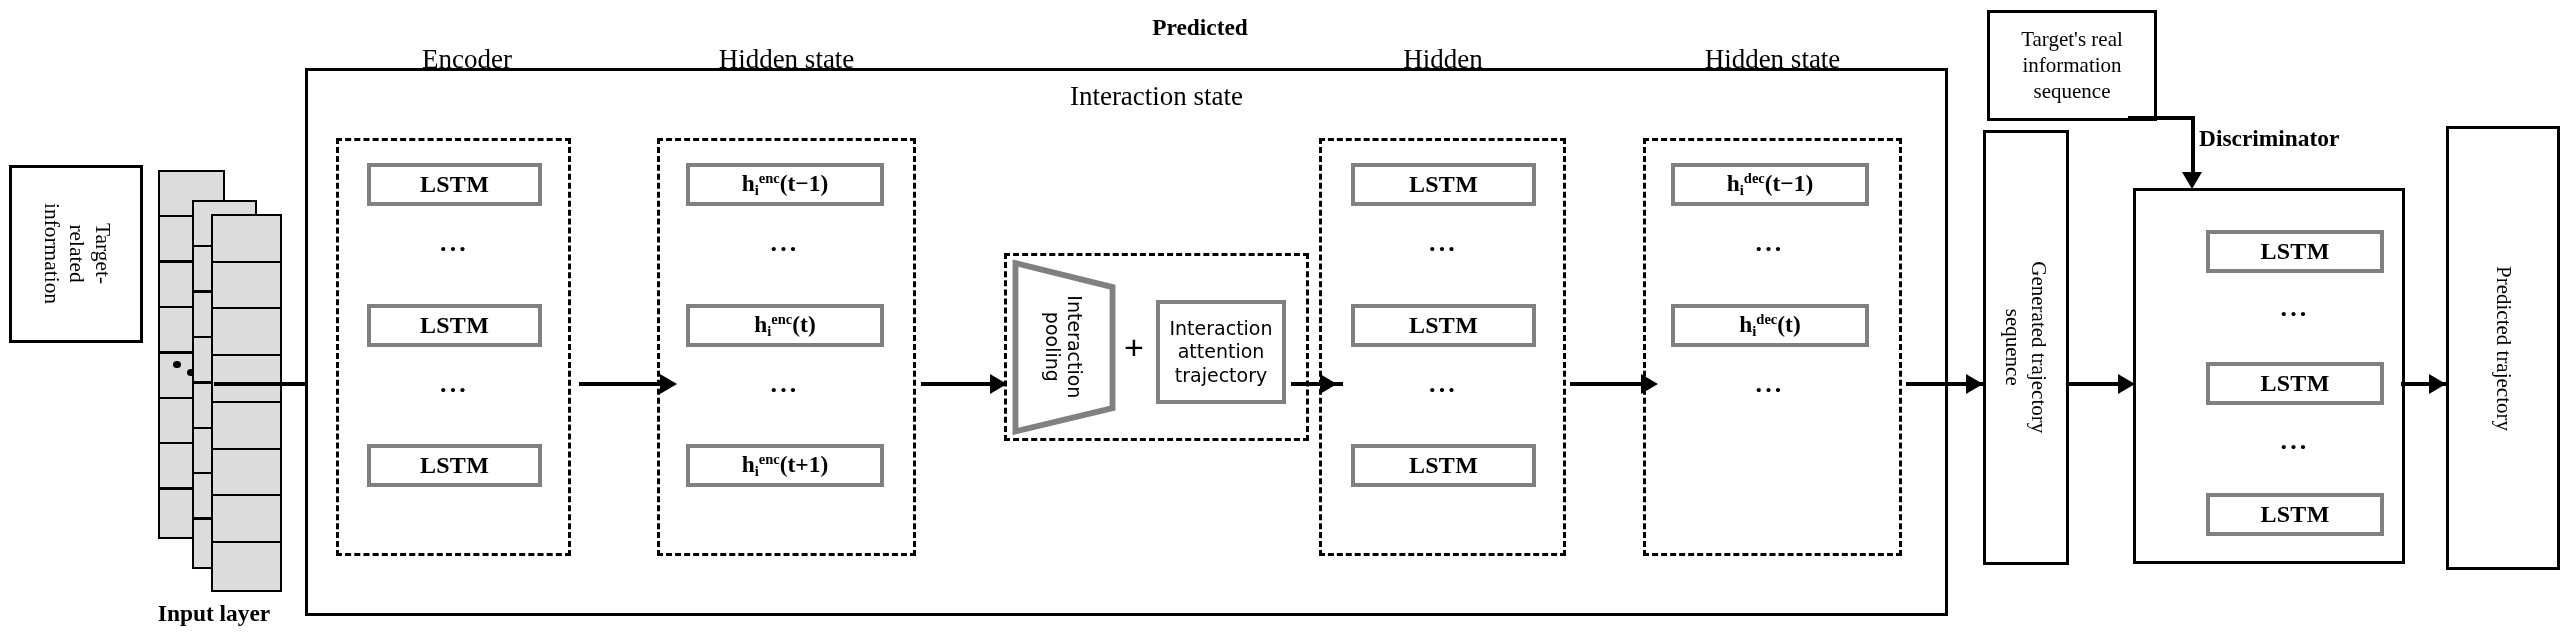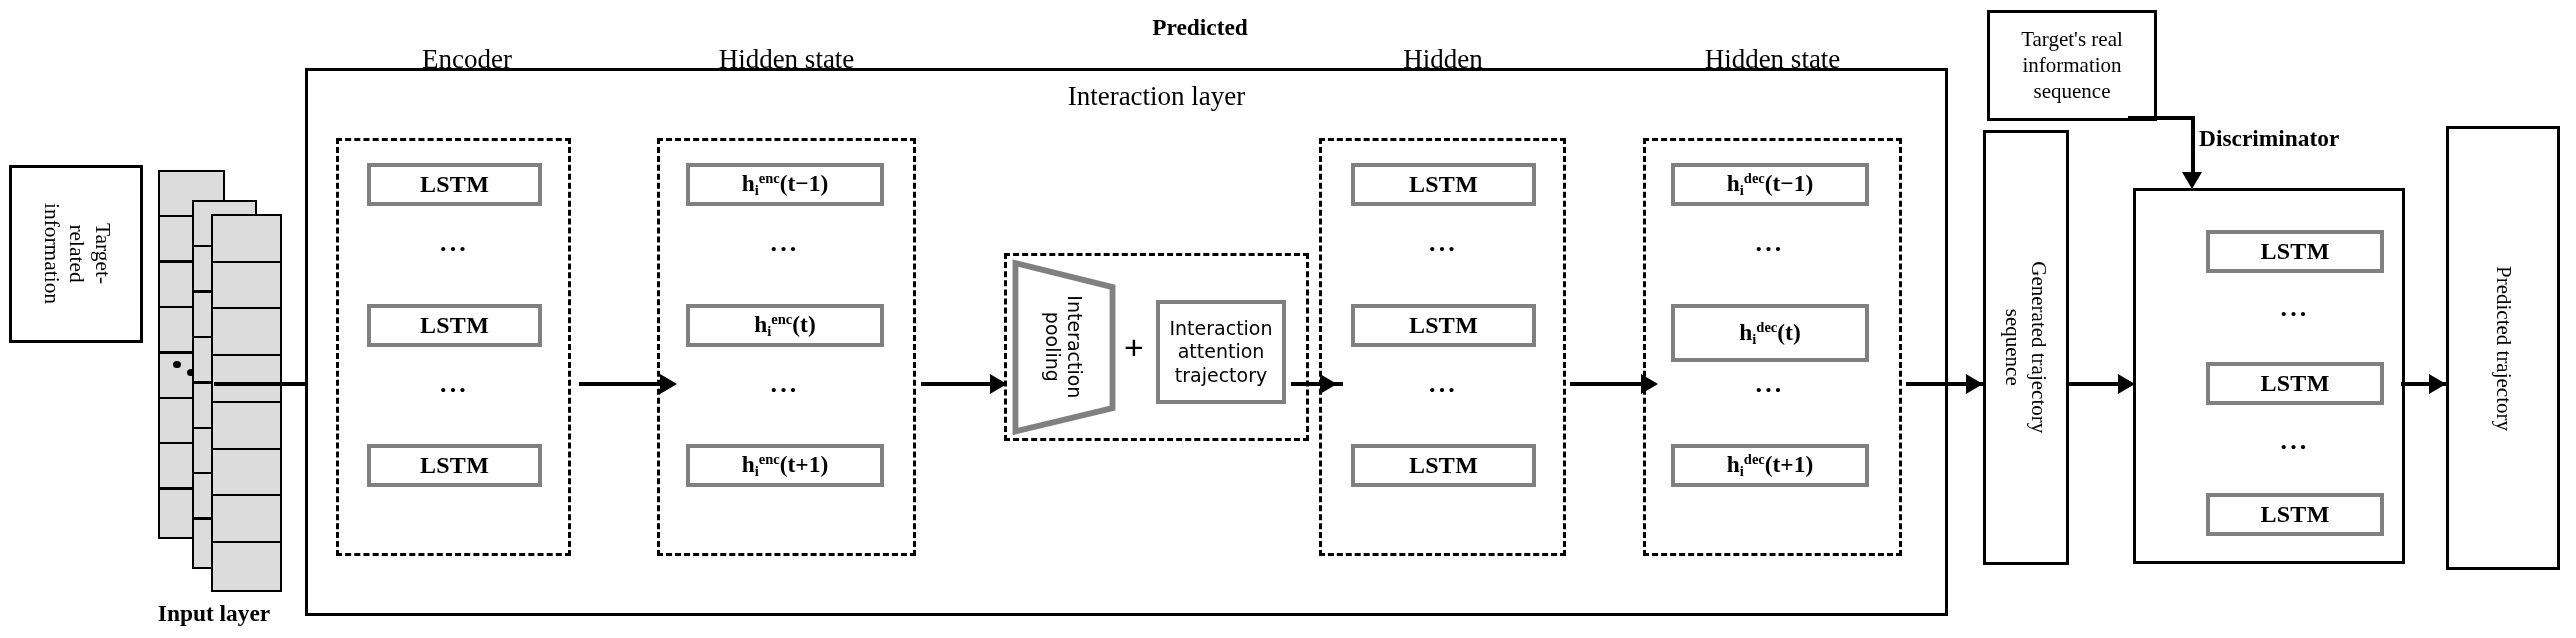--- a/index.html
+++ b/index.html
@@ -211,21 +211,21 @@
     <span class="hstate-text">h<sub>i</sub><sup>enc</sup>(t)</span>
   </div>
   <div class="abs dots" style="left:686px; top:371px; width:198px;">...</div>
   <div class="abs gray-box" style="left:686px; top:444px; width:198px; height:43px;">
     <span class="hstate-text">h<sub>i</sub><sup>enc</sup>(t+1)</span>
   </div>
 
   <div class="arrow-h" style="left:921px; top:382px; width:71px;"></div>
   <div class="arrow-head-r" style="left:990px; top:374px;"></div>
 
-  <div class="abs label" style="left:999px; top:81px; width:315px;">Interaction layer</div>
+  <div class="abs label" style="left:999px; top:81px; width:315px;">Interaction state</div>
   <div class="abs dashed-box" style="left:1004px; top:253px; width:305px; height:188px;"></div>
 
   <svg class="abs" style="left:1009px; top:258px; width:110px; height:178px;" viewBox="0 0 170 275" preserveAspectRatio="none">
     <polygon points="10,8 160,45 160,232 10,268" fill="#ffffff" stroke="#808080" stroke-width="9"></polygon>
   </svg>
   <div class="abs" style="left:1012px; top:259px; width:104px; height:175px;">
     <div class="rot-wrap">
       <div class="rot-text sans" style="font-size:19px; line-height:1.15;">
         <div>Interaction</div>
         <div>pooling</div>
@@ -254,27 +254,24 @@
 
   <div class="arrow-h" style="left:1570px; top:382px; width:75px;"></div>
   <div class="arrow-head-r" style="left:1641px; top:374px;"></div>
 
   <div class="abs label" style="left:1643px; top:44px; width:259px;">Hidden state</div>
   <div class="abs dashed-box" style="left:1643px; top:138px; width:259px; height:418px;"></div>
   <div class="abs gray-box" style="left:1671px; top:163px; width:198px; height:43px;">
     <span class="hstate-text">h<sub>i</sub><sup>dec</sup>(t−1)</span>
   </div>
   <div class="abs dots" style="left:1671px; top:230px; width:198px;">...</div>
-  <div class="abs gray-box" style="left:1671px; top:304px; width:198px; height:58px;">
+  <div class="abs gray-box" style="left:1671px; top:304px; width:198px; height:43px;">
     <span class="hstate-text">h<sub>i</sub><sup>dec</sup>(t)</span>
   </div>
   <div class="abs dots" style="left:1671px; top:371px; width:198px;">...</div>
-  <div class="abs gray-box" style="left:1671px; top:444px; width:198px; height:43px;">
-    <span class="hstate-text">h<sub>i</sub><sup>dec</sup>(t+1)</span>
-  </div>
 
   <div class="arrow-h" style="left:1906px; top:382px; width:94px;"></div>
   <div class="arrow-head-r" style="left:1966px; top:374px;"></div>
 
   <div class="abs solid-box" style="left:1983px; top:130px; width:86px; height:435px;">
     <div class="rot-wrap">
       <div class="rot-text" style="font-size:21px; line-height:1.25;">
         <div>Generated trajectory</div>
         <div>sequence</div>
       </div>

